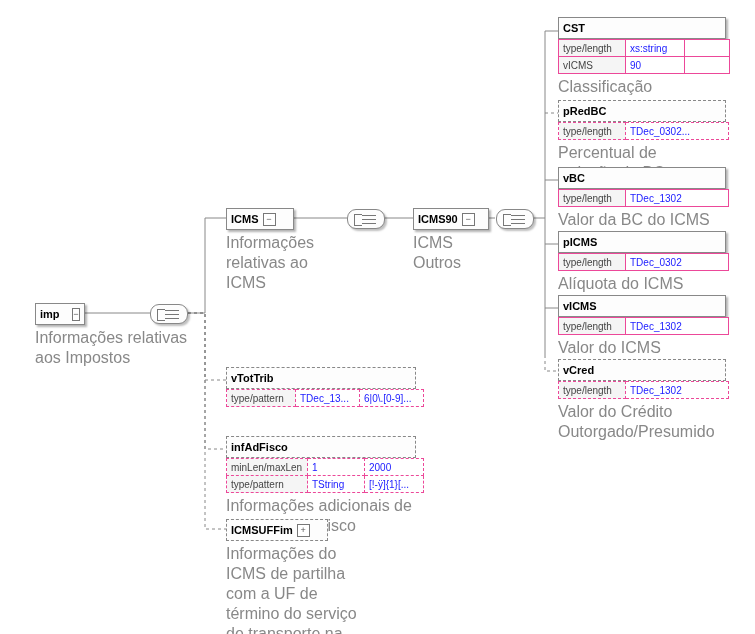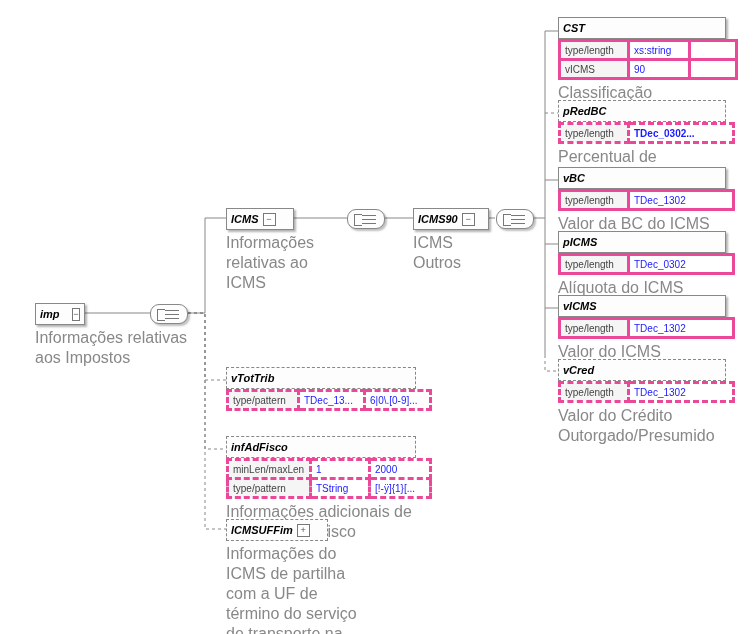--- a/index.html
+++ b/index.html
@@ -25,21 +25,20 @@
     align-items: center;
     height: 16px;
     box-sizing: content-box;
   }
   .elem-box.optional {
     border-style: dashed;
   }
   .elem-label {
     font-weight: bold;
     color: #000;
-    font-style: italic;
   }
   .shadow {
     box-shadow: 2px 2px 2px rgba(0,0,0,0.3);
   }
   .expander {
     display: inline-flex;
     align-items: center;
     justify-content: center;
     width: 11px;
     height: 11px;
@@ -49,21 +48,21 @@
     line-height: 9px;
     margin-left: 4px;
     color: #555;
   }
   .attr-table {
     border-collapse: collapse;
     background: #fff;
     font-size: 10px;
   }
   .attr-table td {
-    border: 3px solid #ec4899;
+    border: 1px solid #ec4899;
     padding: 1px 4px;
     height: 14px;
   }
   .attr-table.optional td {
     border-style: dashed;
   }
   .attr-key {
     color: #444;
     background: #f5f5f5;
   }
@@ -227,21 +226,21 @@
 </div>
 
 <div class="node" style="left:558px; top:100px;">
   <div class="elem-box optional" style="width:158px;">
     <span class="elem-label">pRedBC</span>
   </div>
   <table class="attr-table optional">
     <tbody>
         <tr>
       <td class="attr-key" style="width:58px;">type/length</td>
-      <td class="attr-val" style="width:94px;font-weight:bold;">TDec_0302...</td>
+      <td class="attr-val" style="width:94px;">TDec_0302...</td>
     </tr>
   </tbody>
     </table>
   <div class="caption">Percentual de redução da BC</div>
 </div>
 
 <div class="node" style="left:558px; top:167px;">
   <div class="elem-box shadow" style="width:158px;">
     <span class="elem-label">vBC</span>
   </div>

